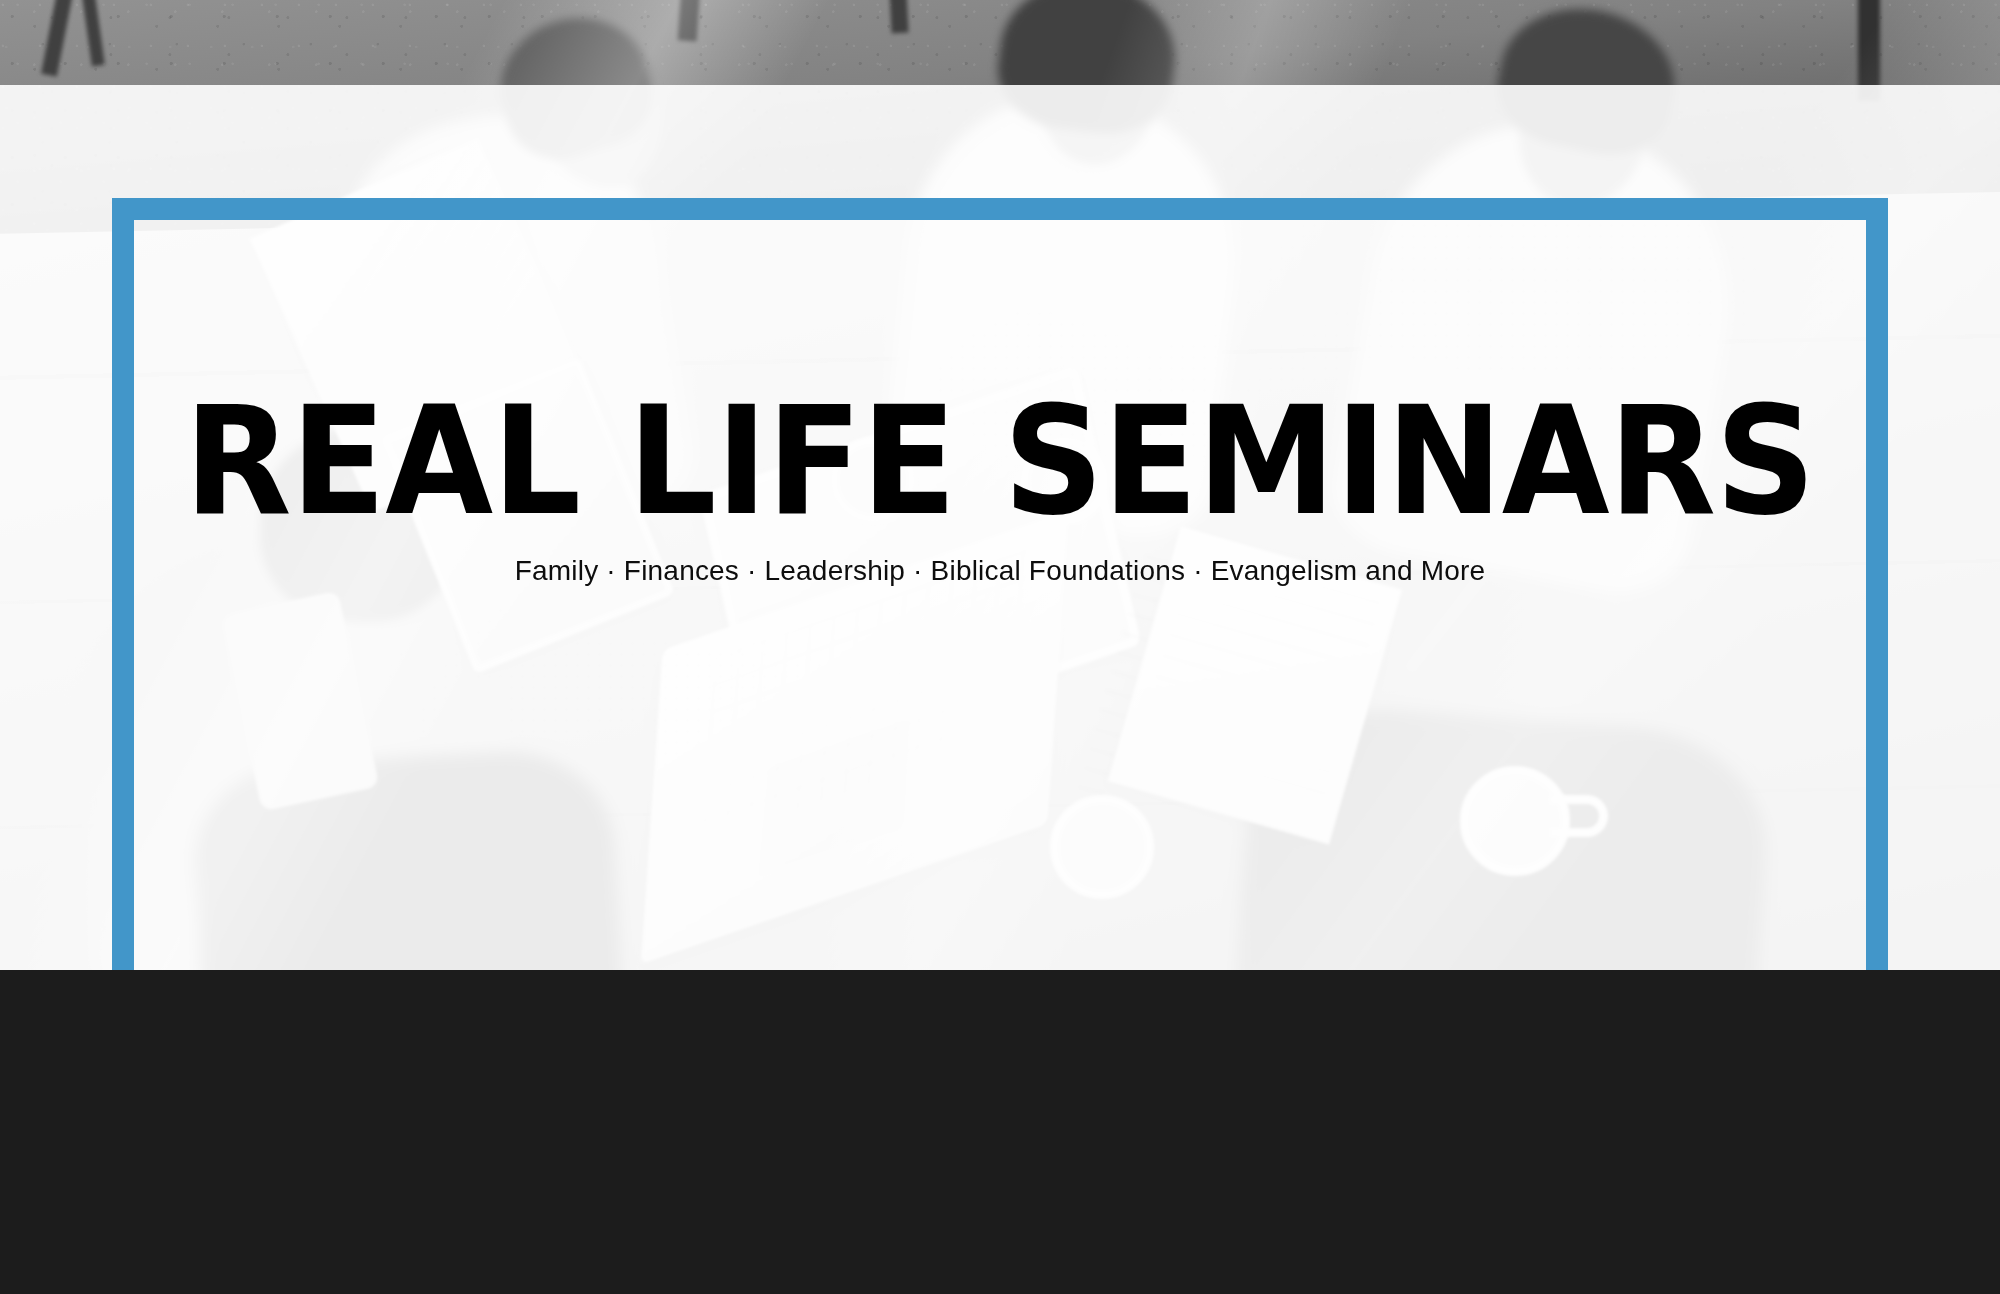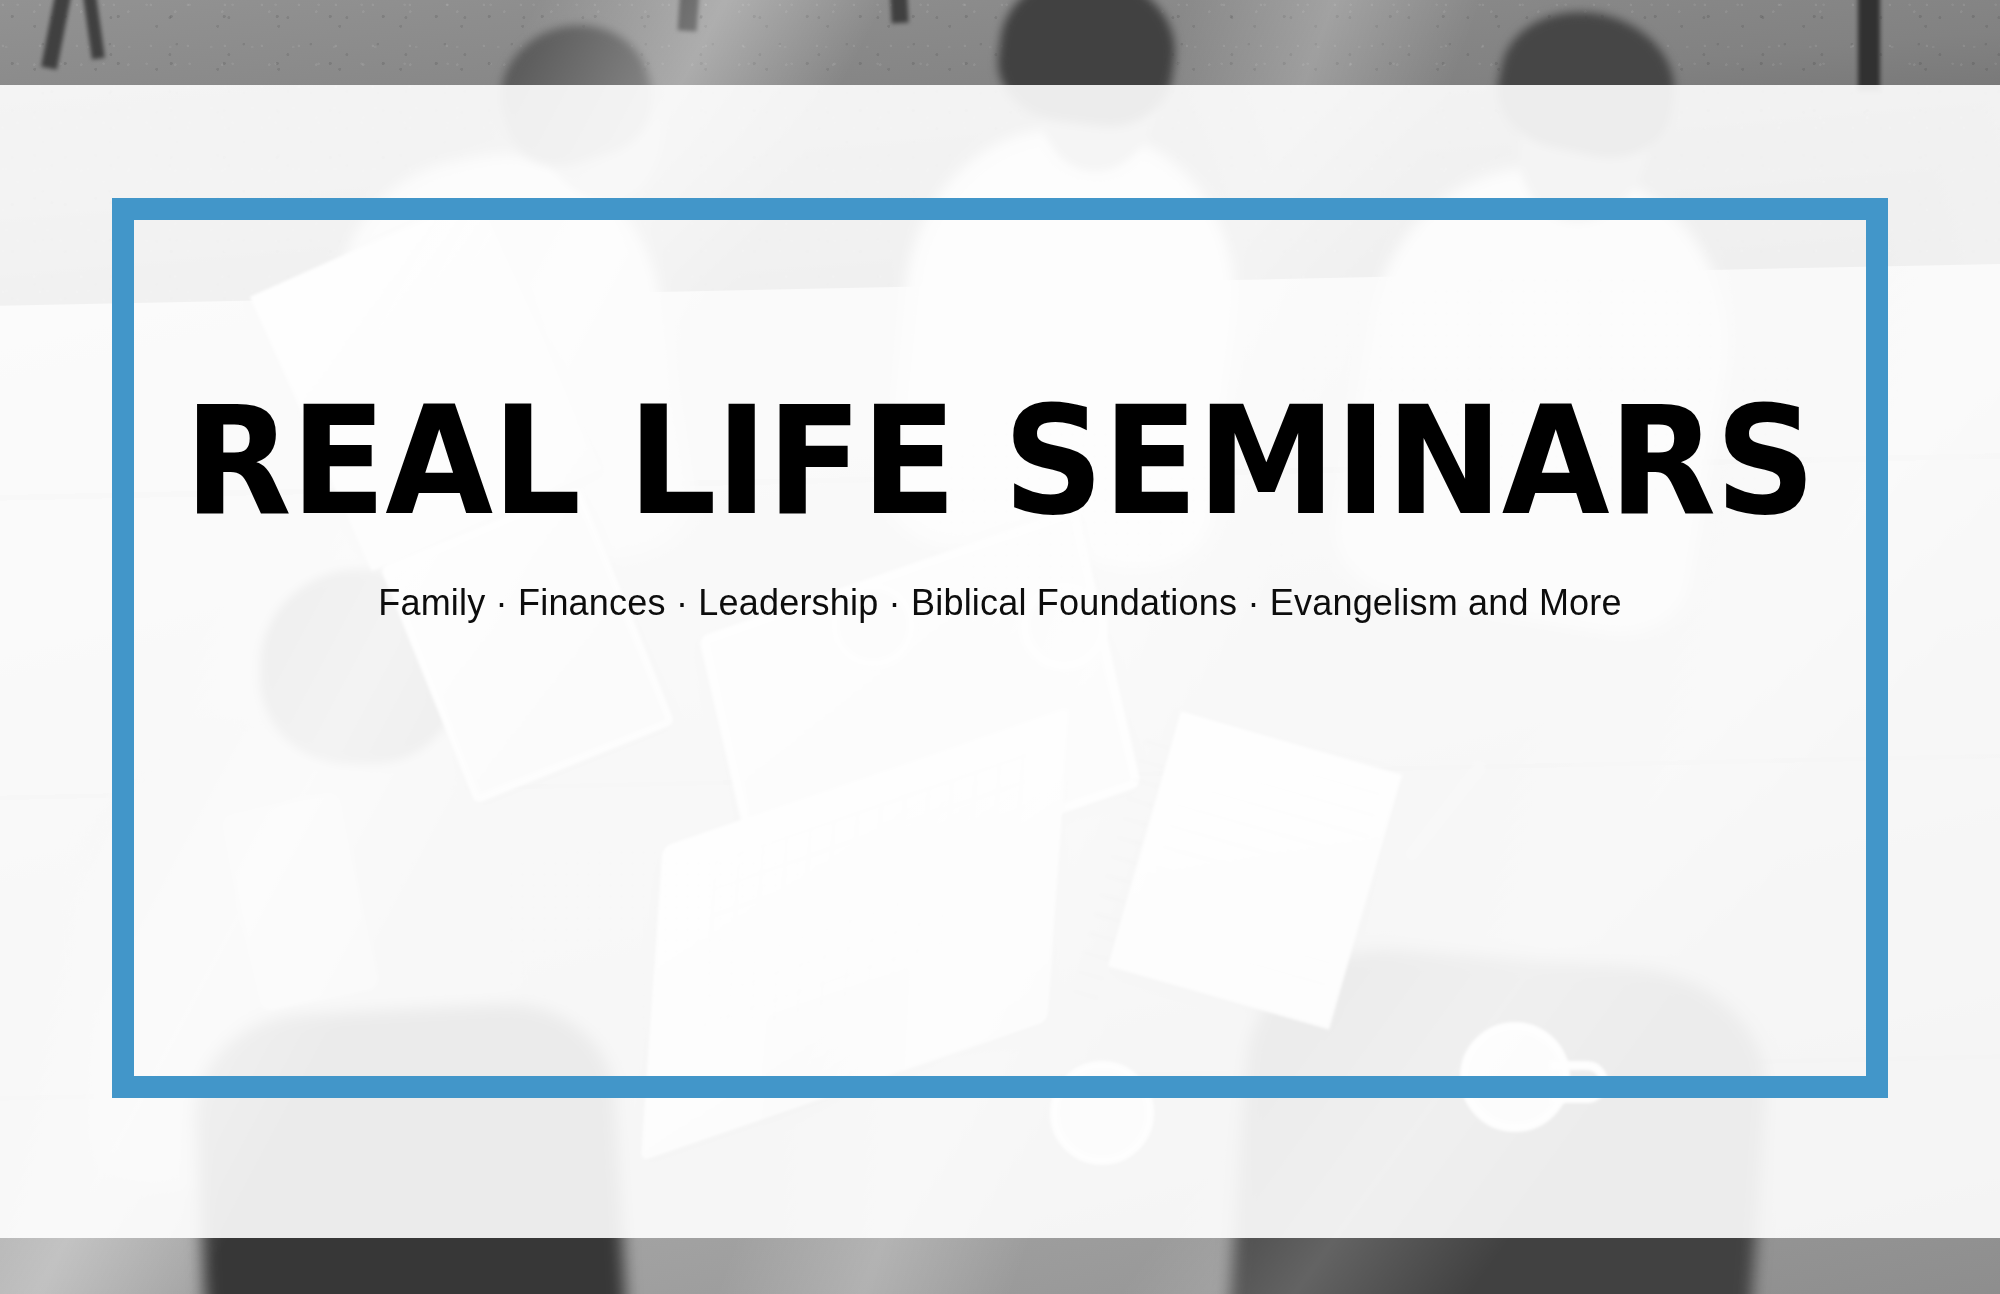--- a/index.html
+++ b/index.html
@@ -9,21 +9,21 @@
     width:2000px;
     height:1294px;
     background:#1c1c1c;
     font-family:"Liberation Sans", sans-serif;
     overflow:hidden;
   }
 
   #poster {
     position:relative;
     width:2000px;
-    height:1294px;
+    height:970px;
     overflow:hidden;
     background:#ef4444;
   }
 
   
   .photo-layer {
     position:absolute;
     inset:0;
     filter:grayscale(100%);
   }
@@ -282,24 +282,24 @@
     font-weight:bold;
     font-size:150px;
     line-height:1;
     letter-spacing:-1px;
     color:#000;
     white-space:nowrap;
     transform:scaleX(0.93);
   }
 
   .subtitle {
-    margin-top:47px;
+    margin-top:20px;
     font-family:"Liberation Sans", sans-serif;
     font-weight:normal;
-    font-size:36px;
+    font-size:28px;
     line-height:1.1;
     letter-spacing:.2px;
     color:#0d0d0d;
     white-space:nowrap;
   }
 
   .dateline {
     margin-top:50px;
     font-family:"Liberation Sans", sans-serif;
     font-weight:bold;

